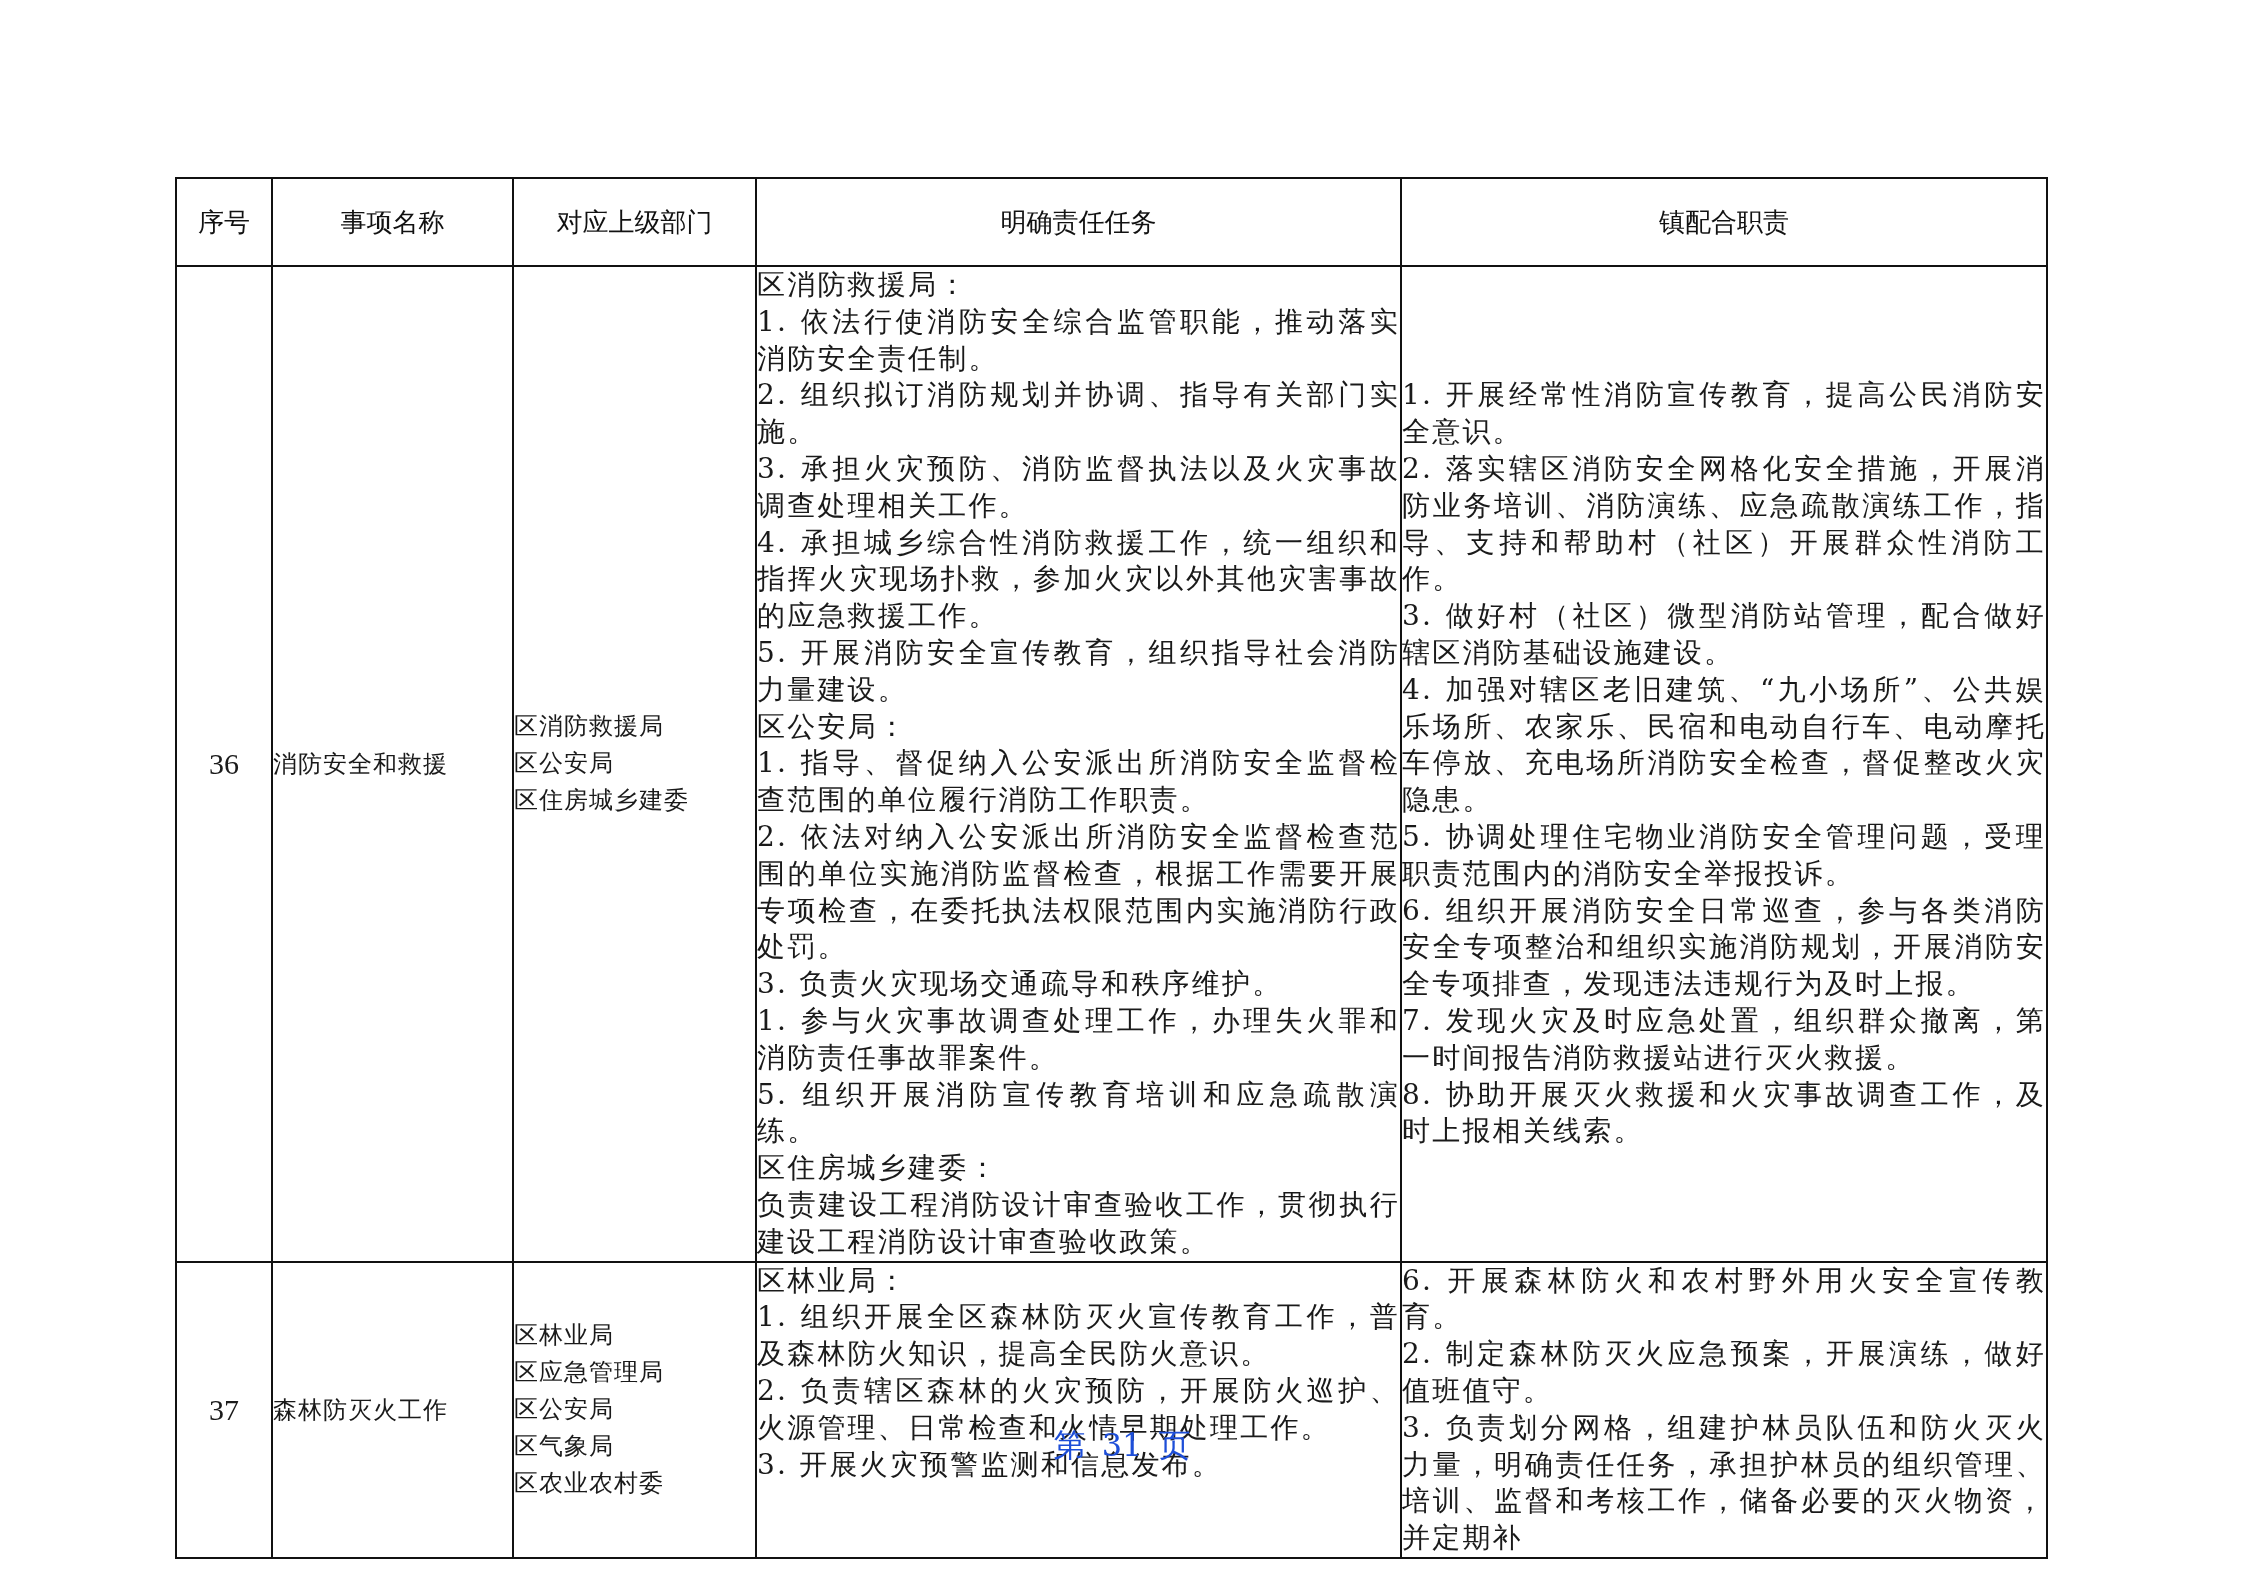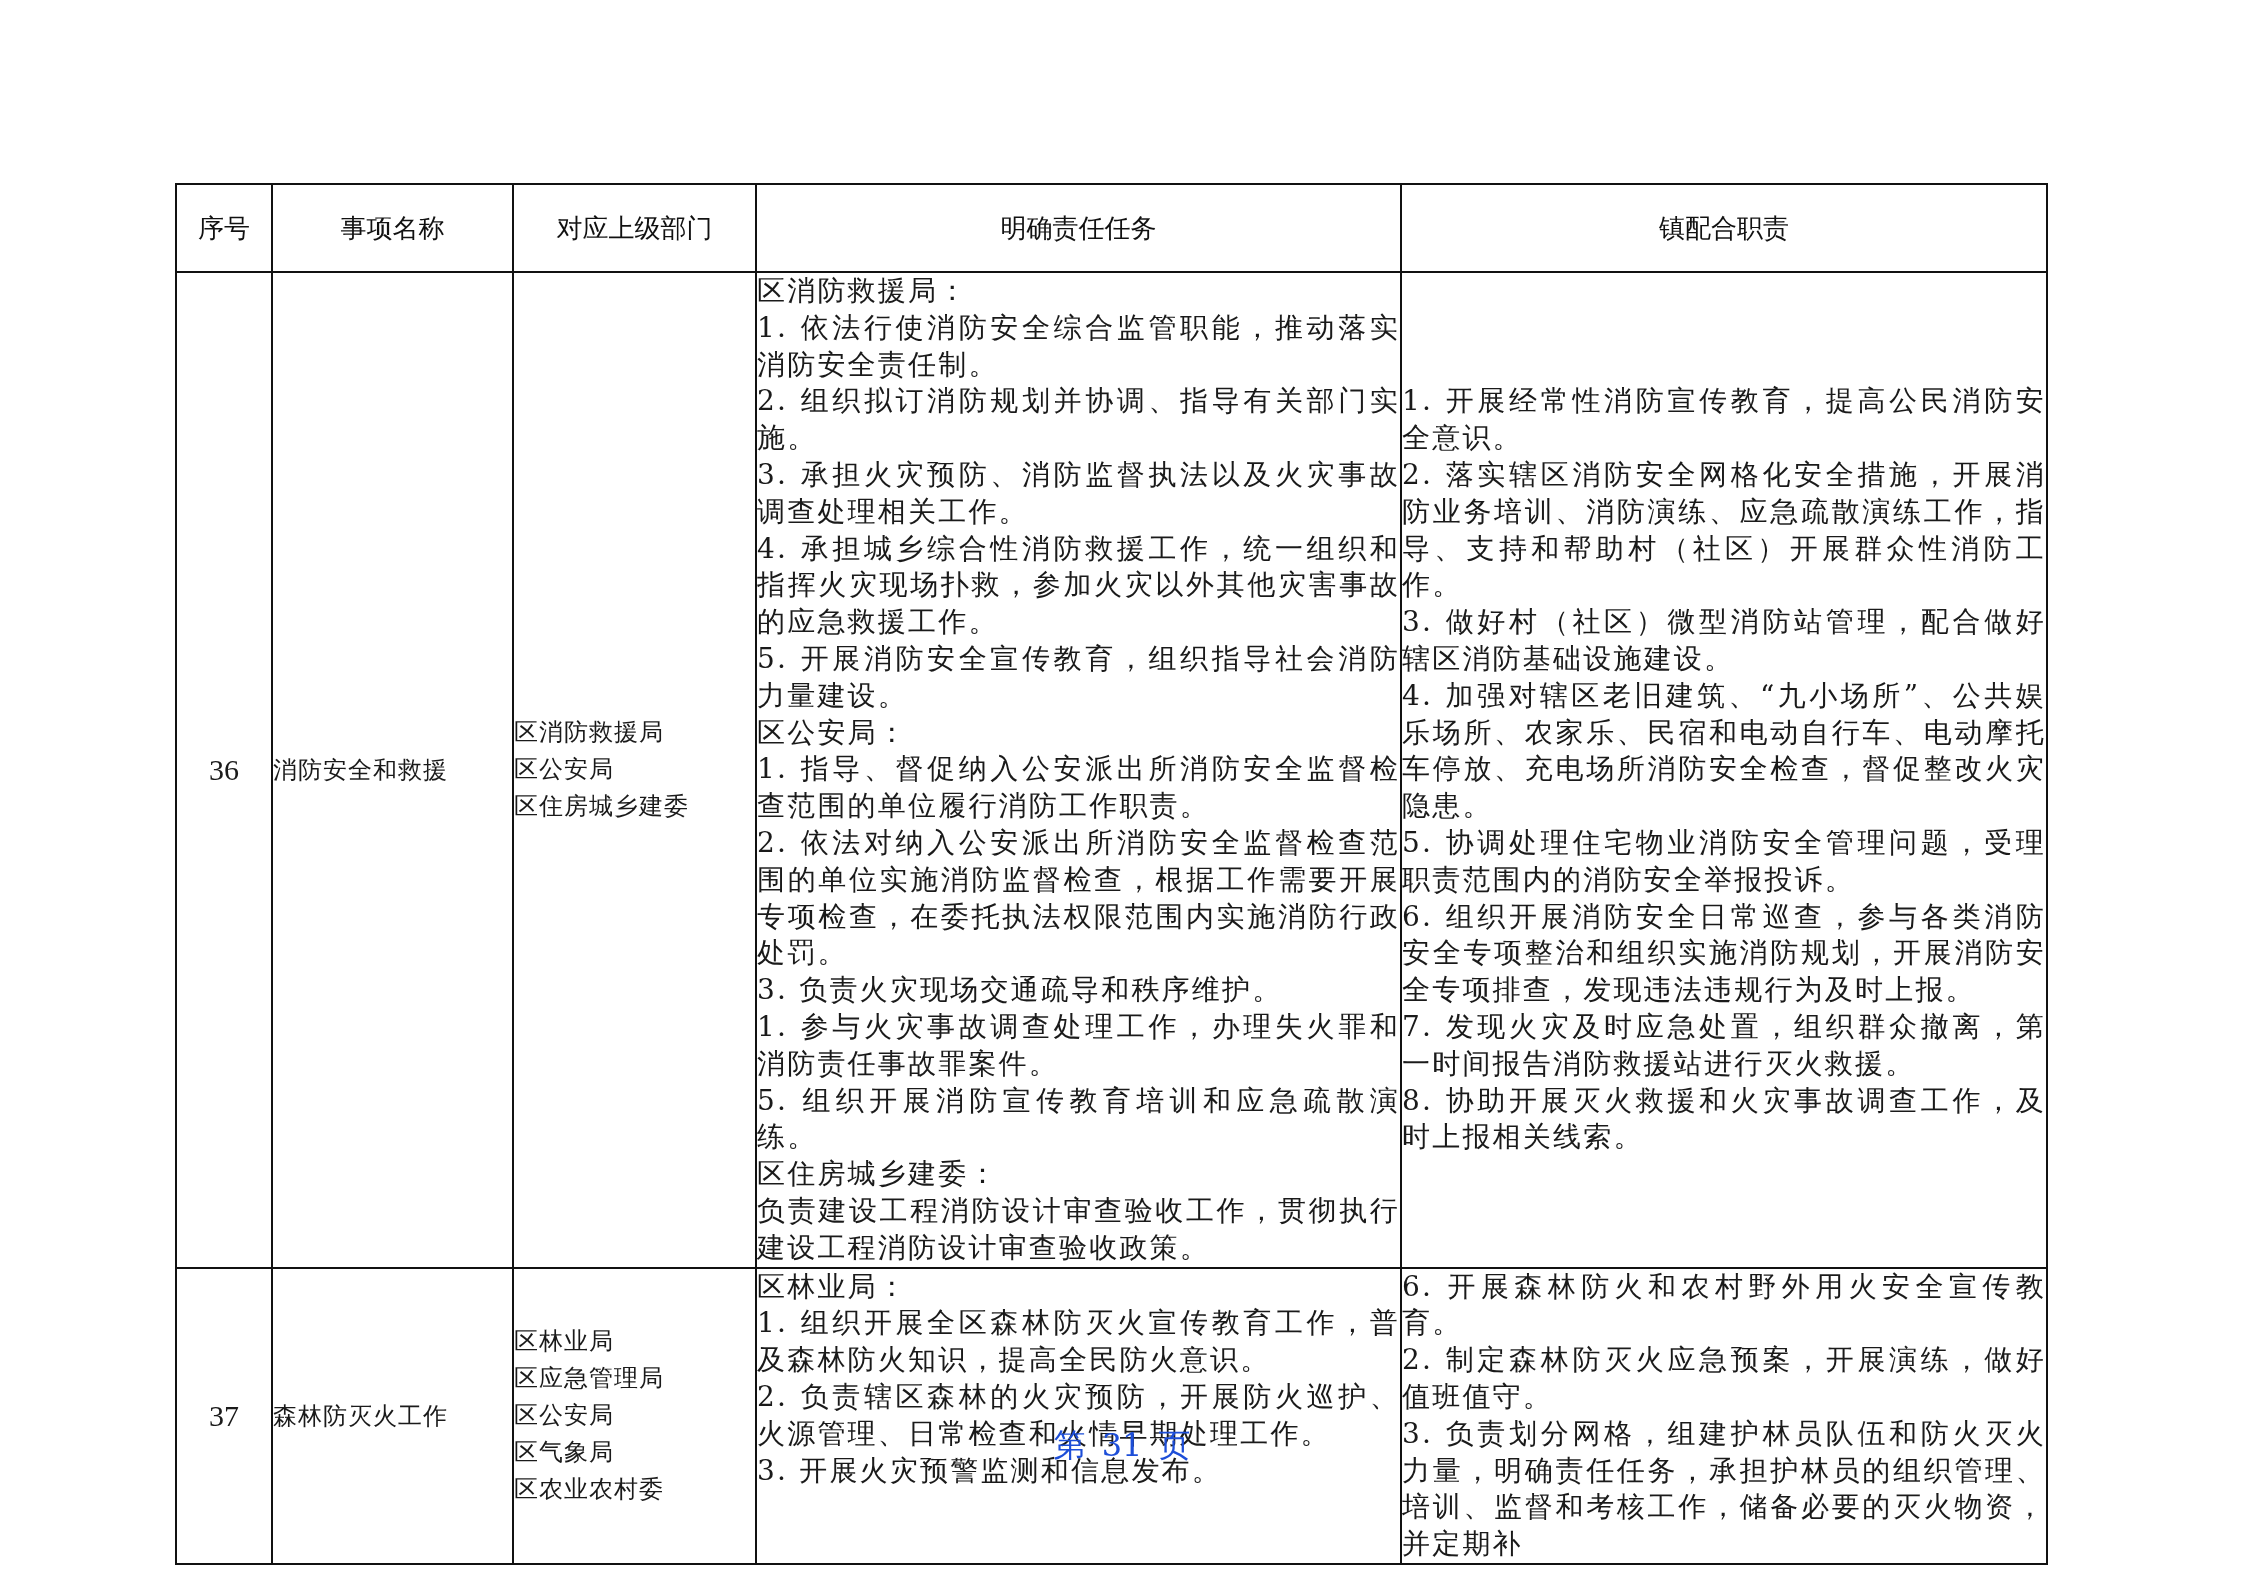--- a/index.html
+++ b/index.html
@@ -1,18 +1,18 @@
 <!DOCTYPE html>
 <html><head>
 <meta charset="utf-8">
 <style>
   html, body { margin: 0; padding: 0; background: #ffffff; }
   body { width: 2244px; height: 1587px; position: relative; overflow: hidden;
          font-family: "DejaVu Serif", "Liberation Serif", serif; color: #1a1a1a; }
-  table.main { position: absolute; left: 175px; top: 183px; border-collapse: collapse;
+  table.main { position: absolute; left: 175px; top: 177px; border-collapse: collapse;
                table-layout: fixed; width: 1873px; }
   table.main td, table.main th { border: 2px solid #111; padding: 0; vertical-align: middle; }
   th { font-family: "DejaVu Sans", "Liberation Sans", sans-serif; font-weight: normal;
        font-size: 26px; height: 86px; text-align: center; color: #111; }
   .c-no { width: 96px; }
   .c-name { width: 241px; }
   .c-dept { width: 243px; }
   .c-duty { width: 645px; }
   .c-town { width: 646px; }
   td.num { text-align: center; font-size: 30px; font-family: "Liberation Serif", serif; }

